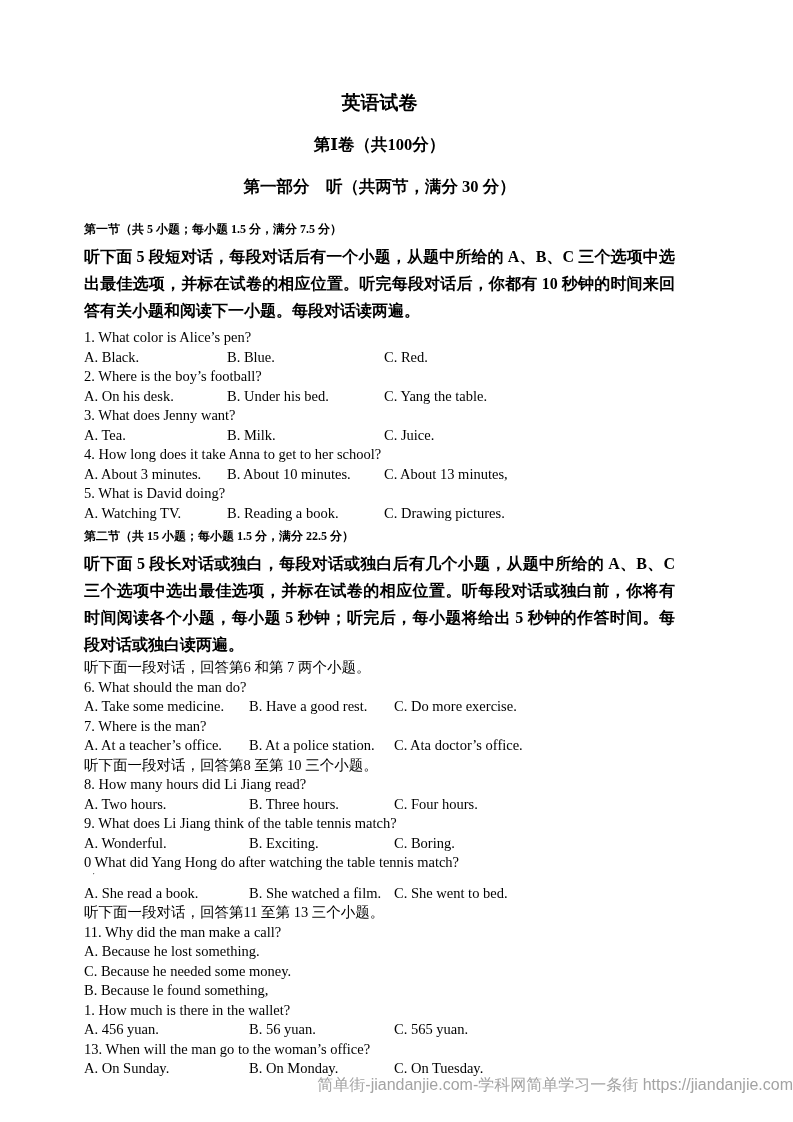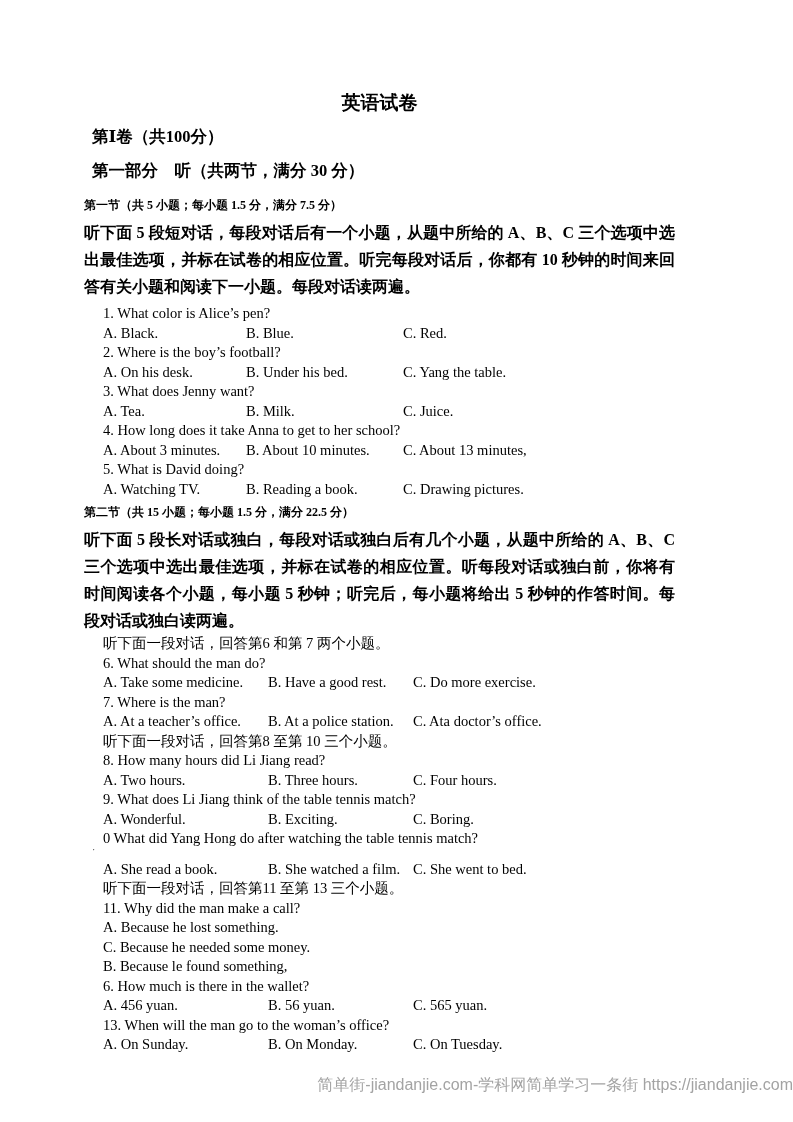--- a/index.html
+++ b/index.html
@@ -21,42 +21,41 @@
   .doc-title {
     font-size: 19px;
     font-weight: bold;
     text-align: center;
     margin: 0;
     line-height: 26px;
   }
   .center-heading {
     font-size: 16.5px;
     font-weight: bold;
-    text-align: left;
-    margin: 8px;
+    text-align: center;
+    margin: 16px;
     line-height: 26px;
   }
   .sec-heading {
     font-size: 12px;
     font-weight: bold;
     margin: 0;
     line-height: 27px;
   }
   .instructions {
     font-size: 16px;
     font-weight: bold;
     margin: 0;
     line-height: 27px;
     text-align: justify;
   }
   .qblock { margin: 0; }
   .stem, .opts, .intro, .opt-line {
     font-size: 14.5px;
     line-height: 19.5px;
-    margin-left: 19px;
   }
   .opts {
     display: grid;
     grid-template-columns: 143px 157px 1fr;
   }
   .opts.wide {
     grid-template-columns: 165px 145px 1fr;
   }
   .q10 { position: relative; }
   .q10 .stem { margin-bottom: 11px; }
@@ -194,21 +193,21 @@
   <div class="intro">听下面一段对话，回答第11 至第 13 三个小题。</div>
 
   <div class="qblock">
     <div class="stem">11. Why did the man make a call?</div>
     <div class="opt-line">A. Because he lost something.</div>
     <div class="opt-line">C. Because he needed some money.</div>
     <div class="opt-line">B. Because le found something,</div>
   </div>
 
   <div class="qblock">
-    <div class="stem">6. How much is there in the wallet?</div>
+    <div class="stem">1. How much is there in the wallet?</div>
     <div class="opts wide">
       <span>A. 456 yuan.</span>
       <span>B. 56 yuan.</span>
       <span>C. 565 yuan.</span>
     </div>
   </div>
 
   <div class="qblock">
     <div class="stem">13. When will the man go to the woman’s office?</div>
     <div class="opts wide">

